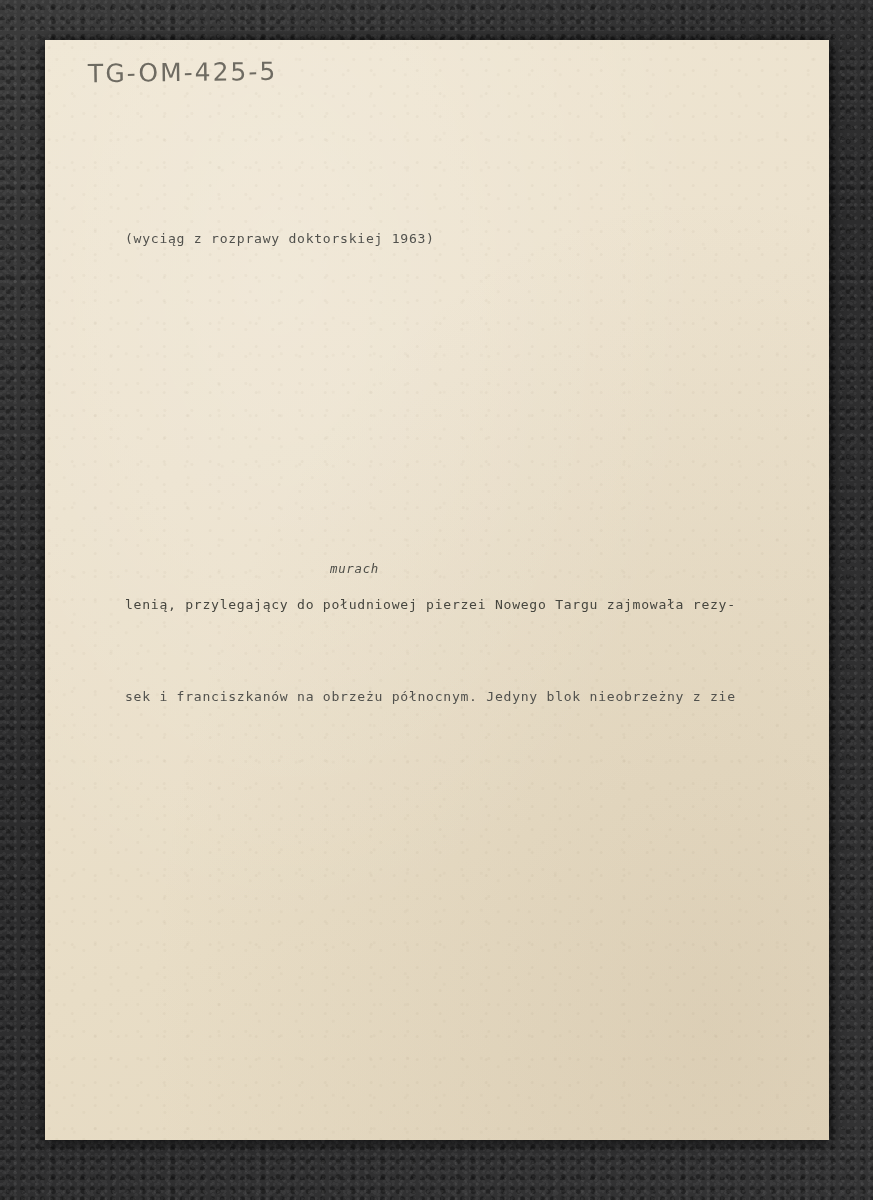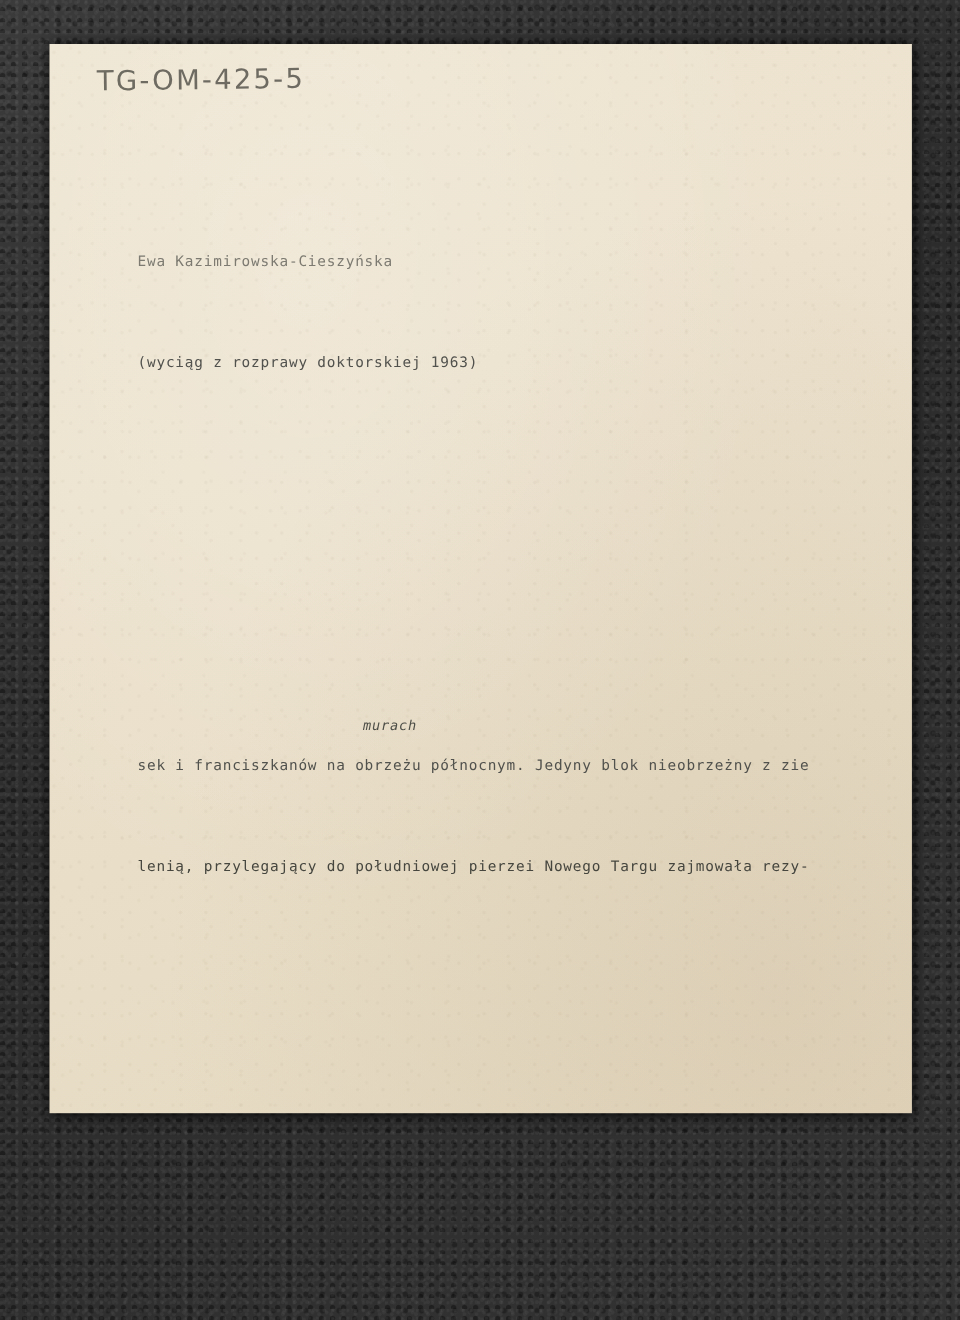--- a/index.html
+++ b/index.html
@@ -18,21 +18,21 @@
       radial-gradient(circle at 68% 29%, rgba(255,255,255,.035) 0 1.5px, transparent 2px),
       radial-gradient(circle at 84% 77%, rgba(255,255,255,.045) 0 1.5px, transparent 2px),
       radial-gradient(circle at 23% 88%, rgba(0,0,0,.35) 0 2px, transparent 3px),
       radial-gradient(circle at 55% 44%, rgba(0,0,0,.3) 0 2px, transparent 3px),
       linear-gradient(145deg,#3b3b3b 0%,#2c2c2d 45%,#333334 100%);
     background-size:7px 7px,11px 11px,9px 9px,13px 13px,10px 10px,15px 15px,100% 100%;
   }
   
   #sheet{
     position:absolute;
-    left:45px;top:40px;width:784px;height:972px;
+    left:45px;top:40px;width:784px;height:1100px;
     background:
       radial-gradient(ellipse at 30% 20%, rgba(255,255,255,.18), rgba(255,255,255,0) 55%),
       radial-gradient(ellipse at 85% 90%, rgba(150,125,90,.12), rgba(255,255,255,0) 60%),
       linear-gradient(160deg,#efe6d3 0%,#ece2ce 35%,#e8ddc6 70%,#e4d8c0 100%);
     box-shadow:0 0 10px rgba(0,0,0,.55), 2px 3px 14px rgba(0,0,0,.45);
   }
   
   #grain{
     position:absolute;inset:0;pointer-events:none;opacity:.5;
     background-image:
@@ -88,30 +88,29 @@
 
 <div id="board"></div>
 
 <div id="sheet">
   <div id="grain"></div>
 
   <div id="pencil-ref">TG-OM-425-5</div>
 
   <div id="typed">
 
-    <span class="line faintest">Ewa Kazimirowska-Cieszyńska</span>
     <span class="line">(wyciąg z rozprawy doktorskiej 1963)</span>
 
     <div style="height:30px"></div>
 
     
     <div class="para" style="position:relative;">
       <span class="interlinear" style="left:205px;top:55px;font-style:italic;">murach</span>
+      <span class="line dark">lenią, przylegający do południowej pierzei Nowego Targu zajmowała rezy-</span>
       <span class="line">sek i franciszkanów na obrzeżu północnym. Jedyny blok nieobrzeżny z zie</span>
-      <span class="line dark">lenią, przylegający do południowej pierzei Nowego Targu zajmowała rezy-</span>
       
       
     </div>
 
     
     
 
     
     
 

